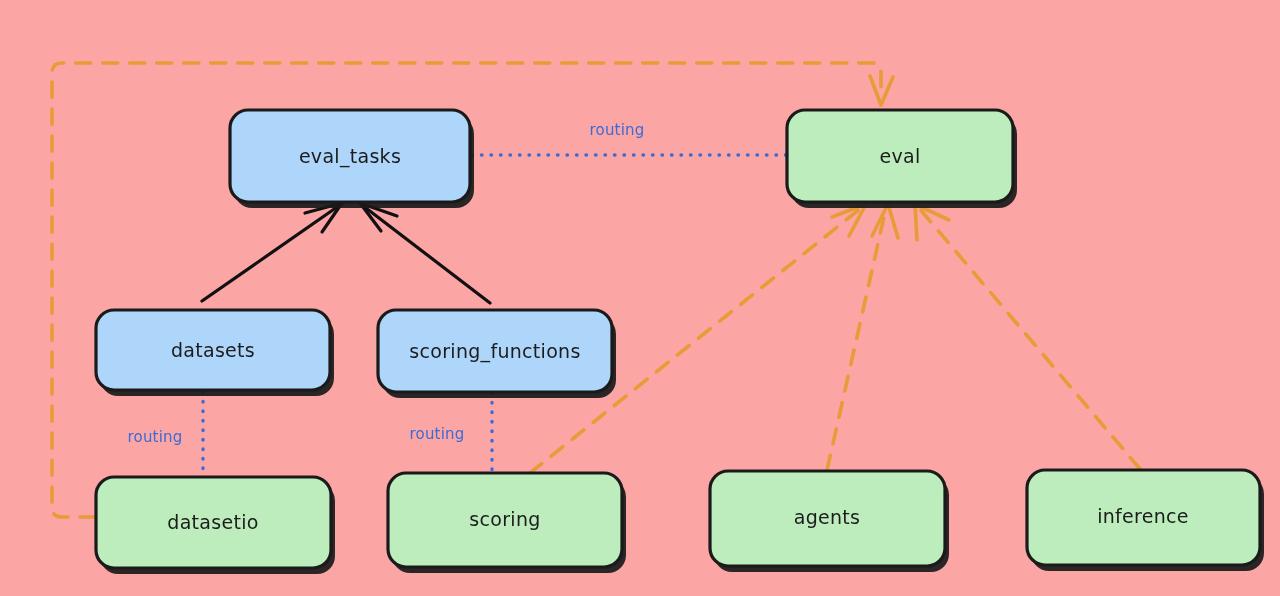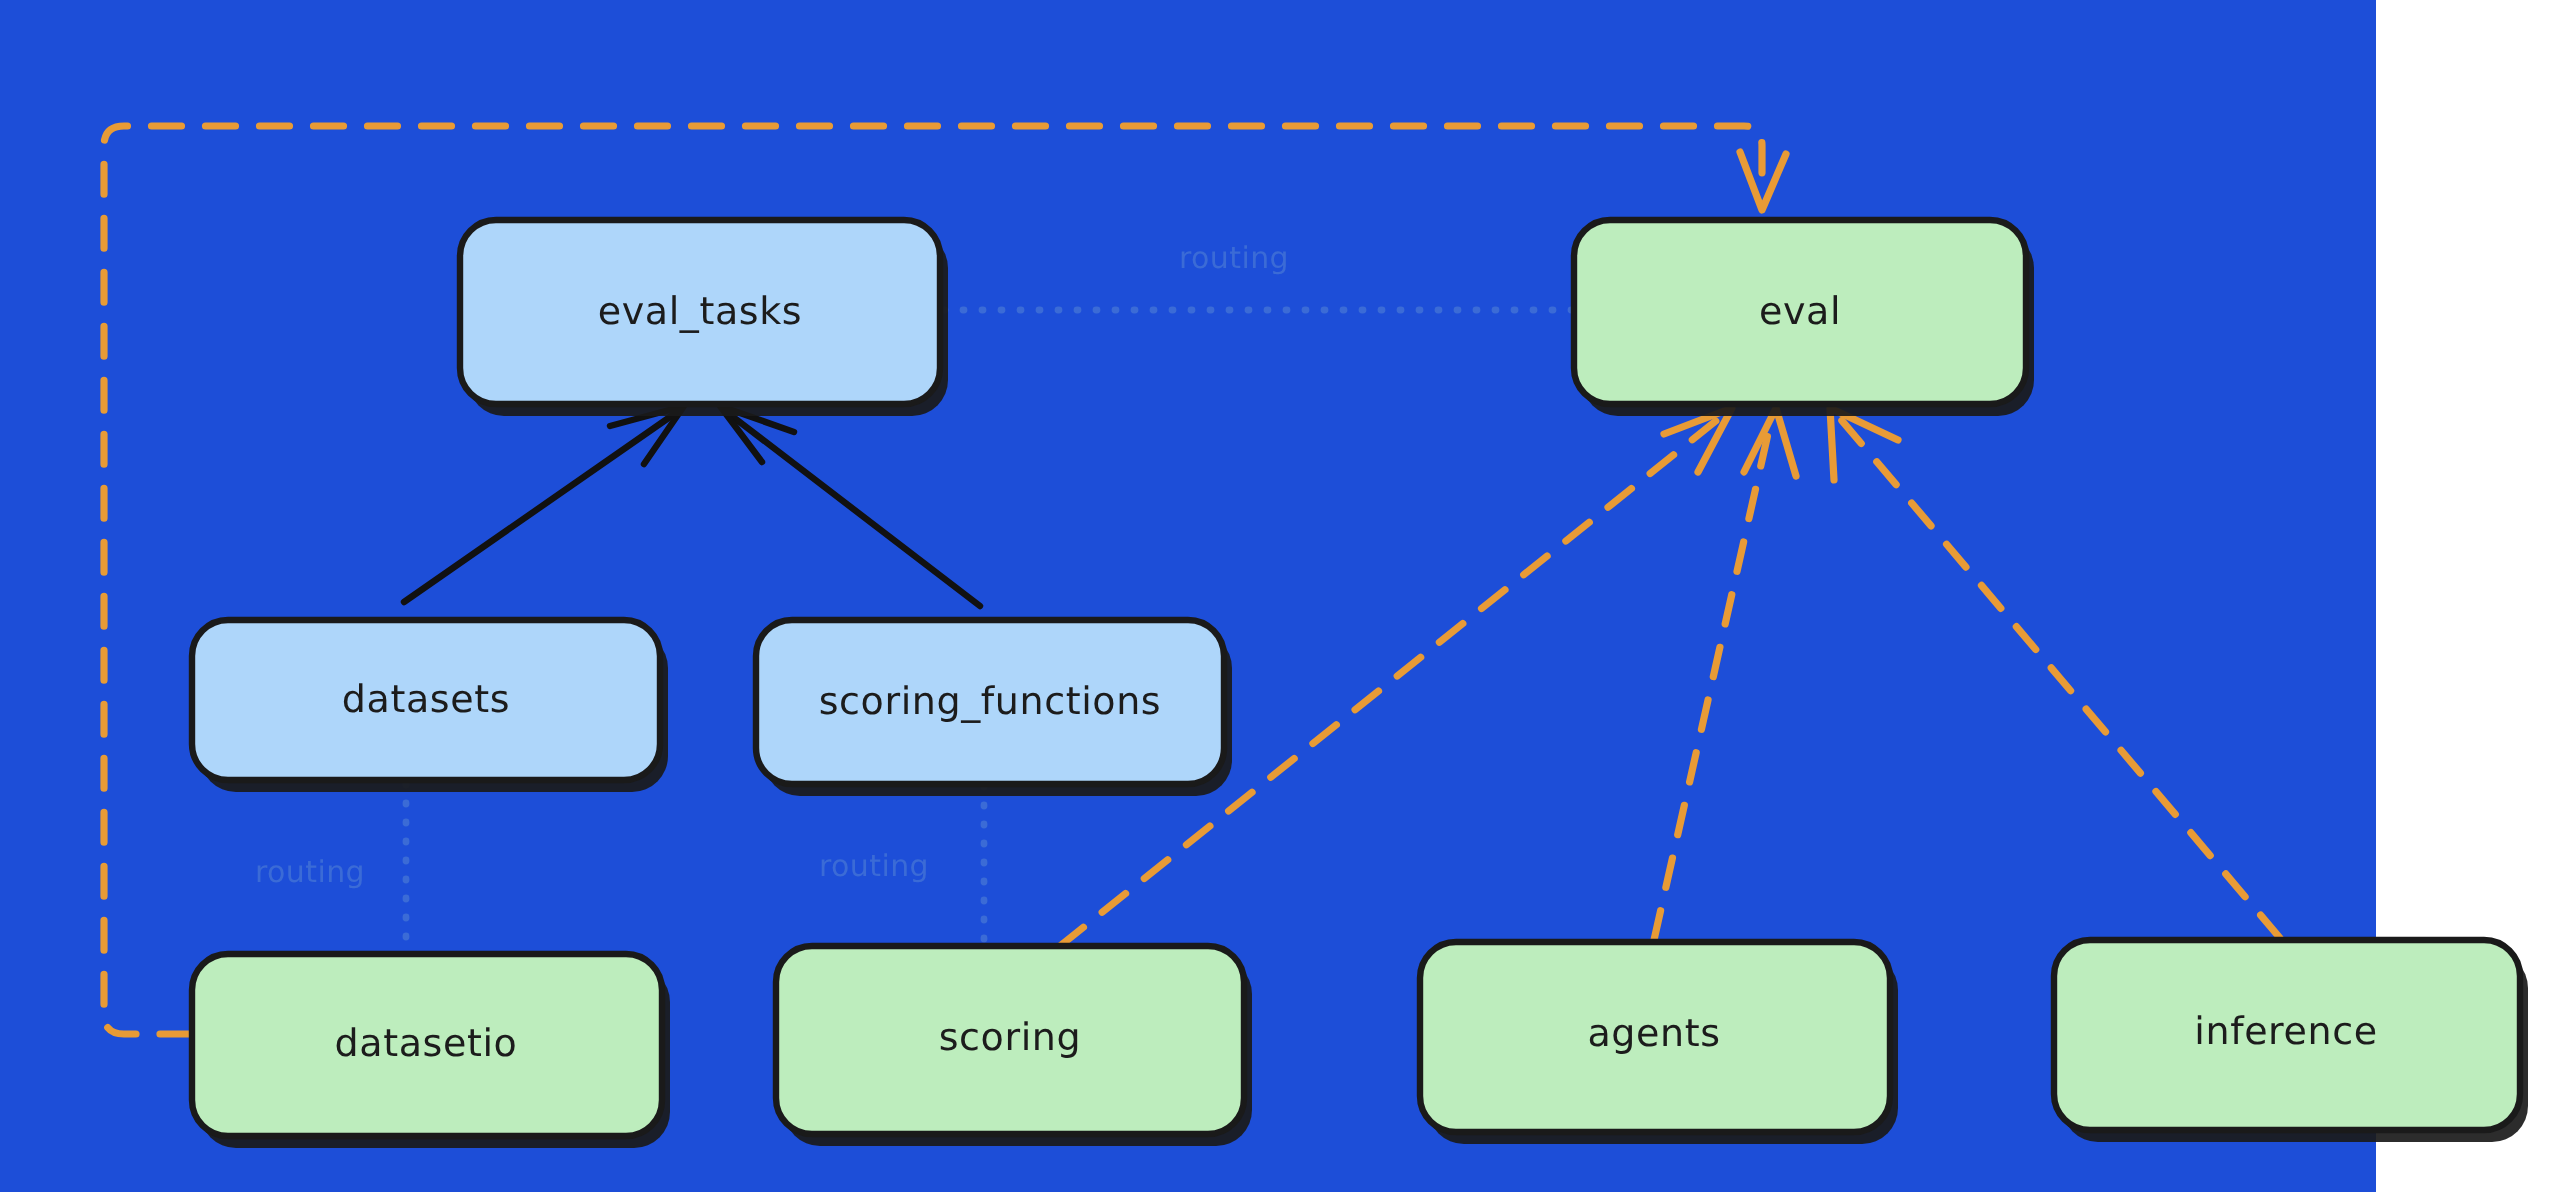--- a/index.html
+++ b/index.html
@@ -9,23 +9,23 @@
     background: #ffffff;
   }
   body {
     width: 1280px;
     height: 596px;
     overflow: hidden;
     font-family: "DejaVu Sans", sans-serif;
   }
   #diagram-root {
     position: relative;
-    width: 1188px;
+    width: 1280px;
     height: 596px;
-    background: #1d4ed8;
+    background: #fca5a5;
   }
   svg.diagram-canvas {
     position: absolute;
     left: 0;
     top: 0;
     width: 1280px;
     height: 596px;
   }
   .node-label {
     font-family: "DejaVu Sans", sans-serif;

